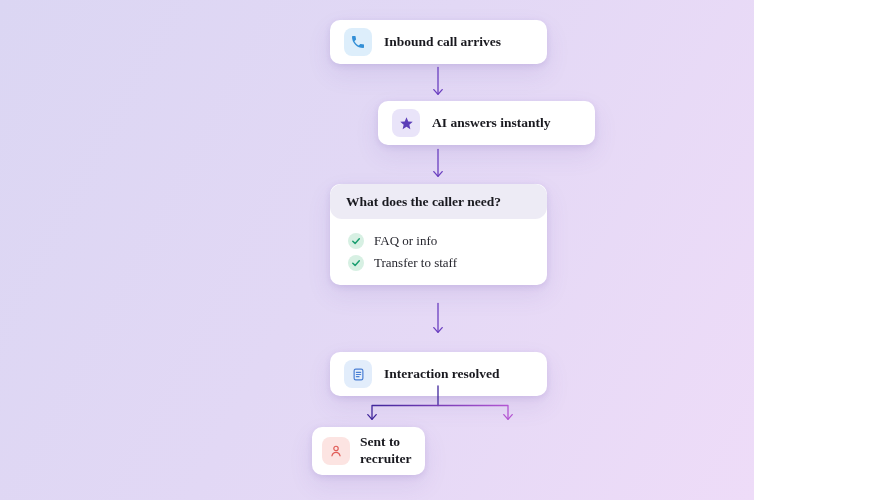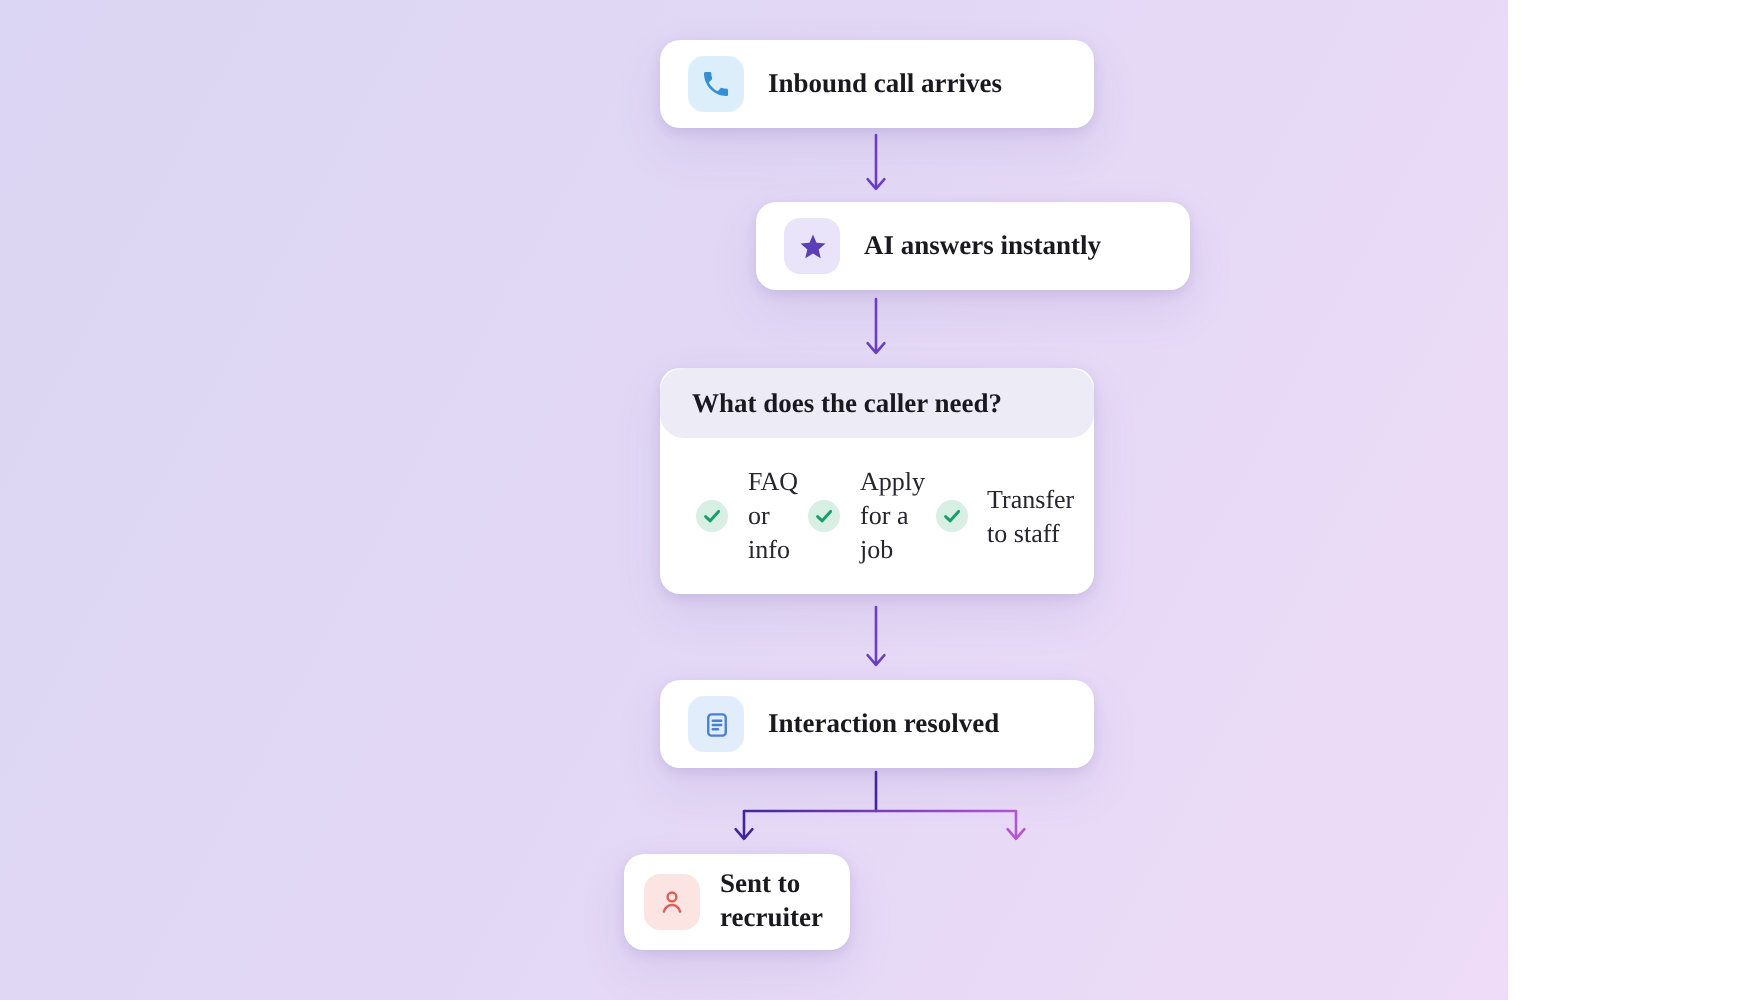--- a/index.html
+++ b/index.html
@@ -22,21 +22,21 @@
     left: 330px;
     width: 217px;
     height: 44px;
     display: flex;
     align-items: center;
     gap: 12px;
     padding: 0 14px;
   }
   .step-1 { top: 20px; }
   .step-2 { top: 101px; margin-left: 48px; }
-  .step-4 { top: 340px; }
+  .step-4 { top: 352px; }
   .outcome {
     top: 427px;
     width: 113px;
     height: 48px;
     display: flex;
     align-items: center;
     gap: 10px;
     padding: 0 10px;
   }
   .outcome-left { left: 312px; }
@@ -72,21 +72,21 @@
     background: #edebf5;
     padding: 10px 16px 9px;
     font-size: 13.5px;
     font-weight: bold;
     color: #19191f;
     border-radius: 12px;
   }
   .decision-body {
     padding: 13px 16px 14px 18px;
     display: flex;
-    flex-direction: row;
+    flex-direction: column;
     gap: 5px;
     border-radius: 12px;
   }
   .option {
     display: flex;
     align-items: center;
     gap: 10px;
     font-size: 13px;
     color: #26262e;
     line-height: 17px;
@@ -140,27 +140,20 @@
           <circle cx="8" cy="8" r="8" fill="#d7f0e3"></circle>
           <polyline points="4.8,8.3 7.1,10.4 11.3,5.7" fill="none" stroke-width="1.5" stroke-linecap="round" stroke-linejoin="round" stroke="#1a9e70"></polyline>
         </svg>
         <span>FAQ or info</span>
       </div>
       <div class="option">
         <svg width="16" height="16" viewBox="0 0 16 16">
           <circle cx="8" cy="8" r="8" fill="#d7f0e3"></circle>
           <polyline points="4.8,8.3 7.1,10.4 11.3,5.7" fill="none" stroke-width="1.5" stroke-linecap="round" stroke-linejoin="round" stroke="#1a9e70"></polyline>
         </svg>
-        <span>Apply for a job</span>
-      </div>
-      <div class="option">
-        <svg width="16" height="16" viewBox="0 0 16 16">
-          <circle cx="8" cy="8" r="8" fill="#d7f0e3"></circle>
-          <polyline points="4.8,8.3 7.1,10.4 11.3,5.7" fill="none" stroke-width="1.5" stroke-linecap="round" stroke-linejoin="round" stroke="#1a9e70"></polyline>
-        </svg>
         <span>Transfer to staff</span>
       </div>
     </div>
   </div>
 
   <svg class="connector" style="left:430px; top:303px;" width="16" height="34">
     <line x1="8" y1="0.5" x2="8" y2="29" fill="none" stroke="#6b3fc0"></line>
     <polyline points="3.8,24.6 8,29.4 12.2,24.6" fill="none" stroke="#6b3fc0"></polyline>
   </svg>
 

